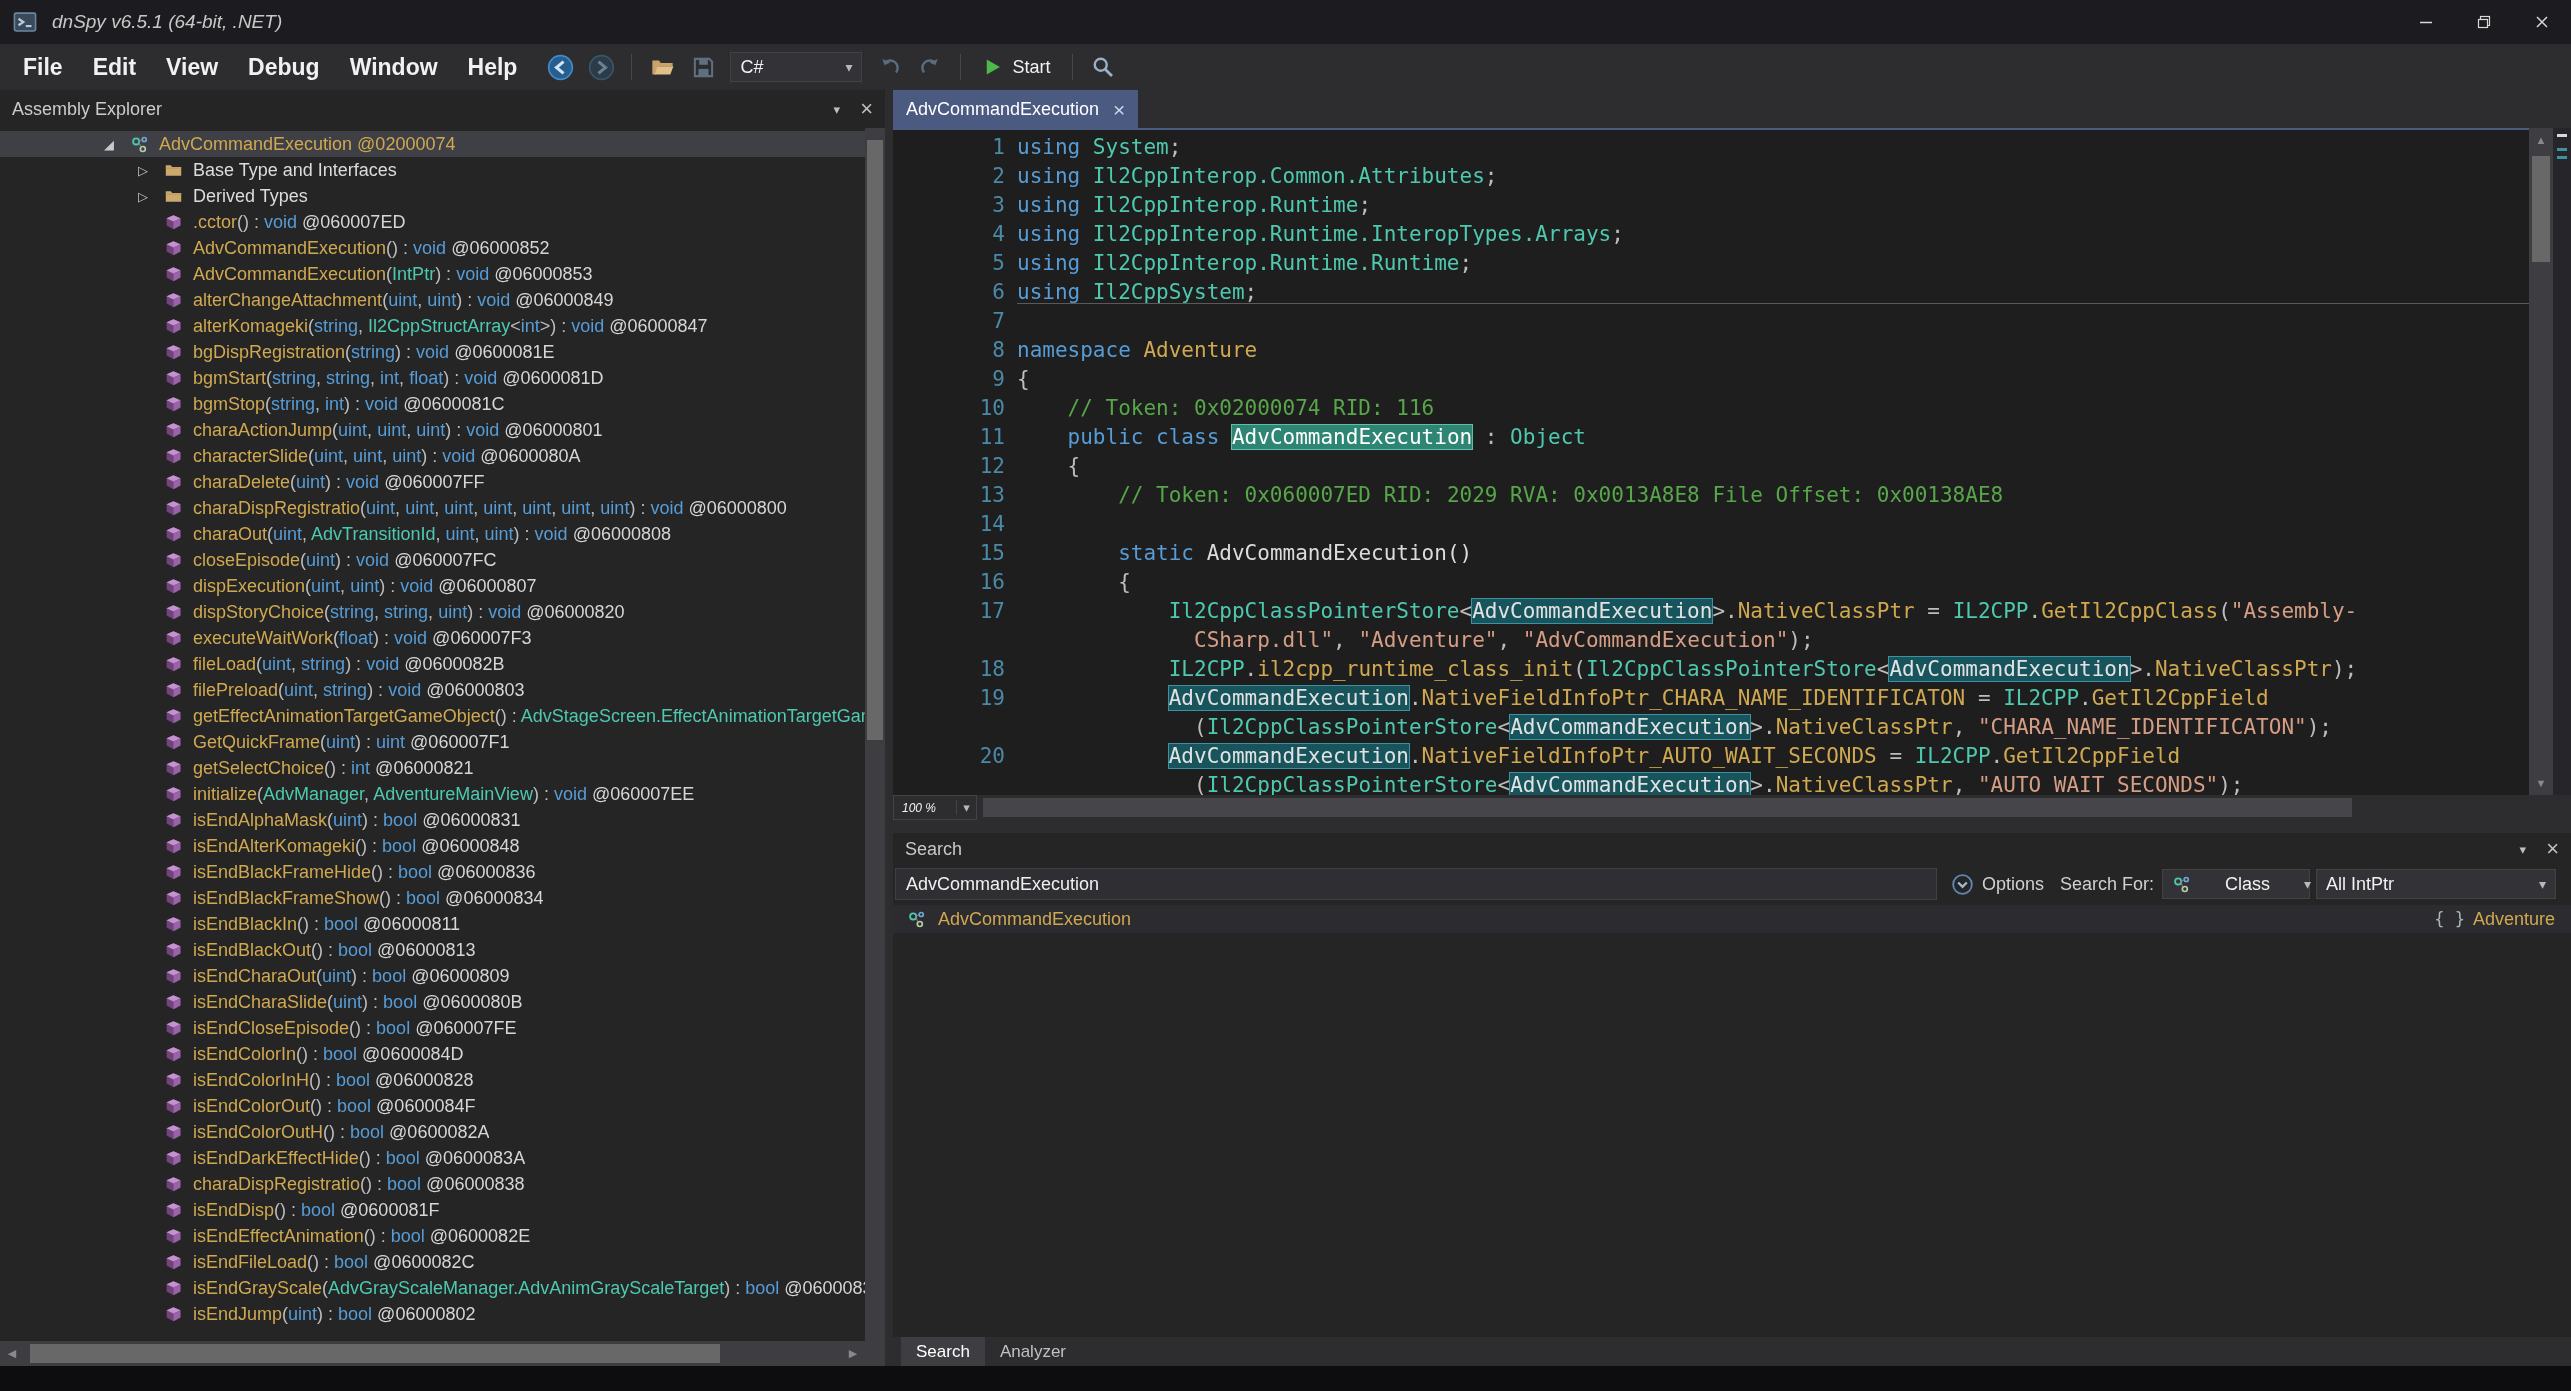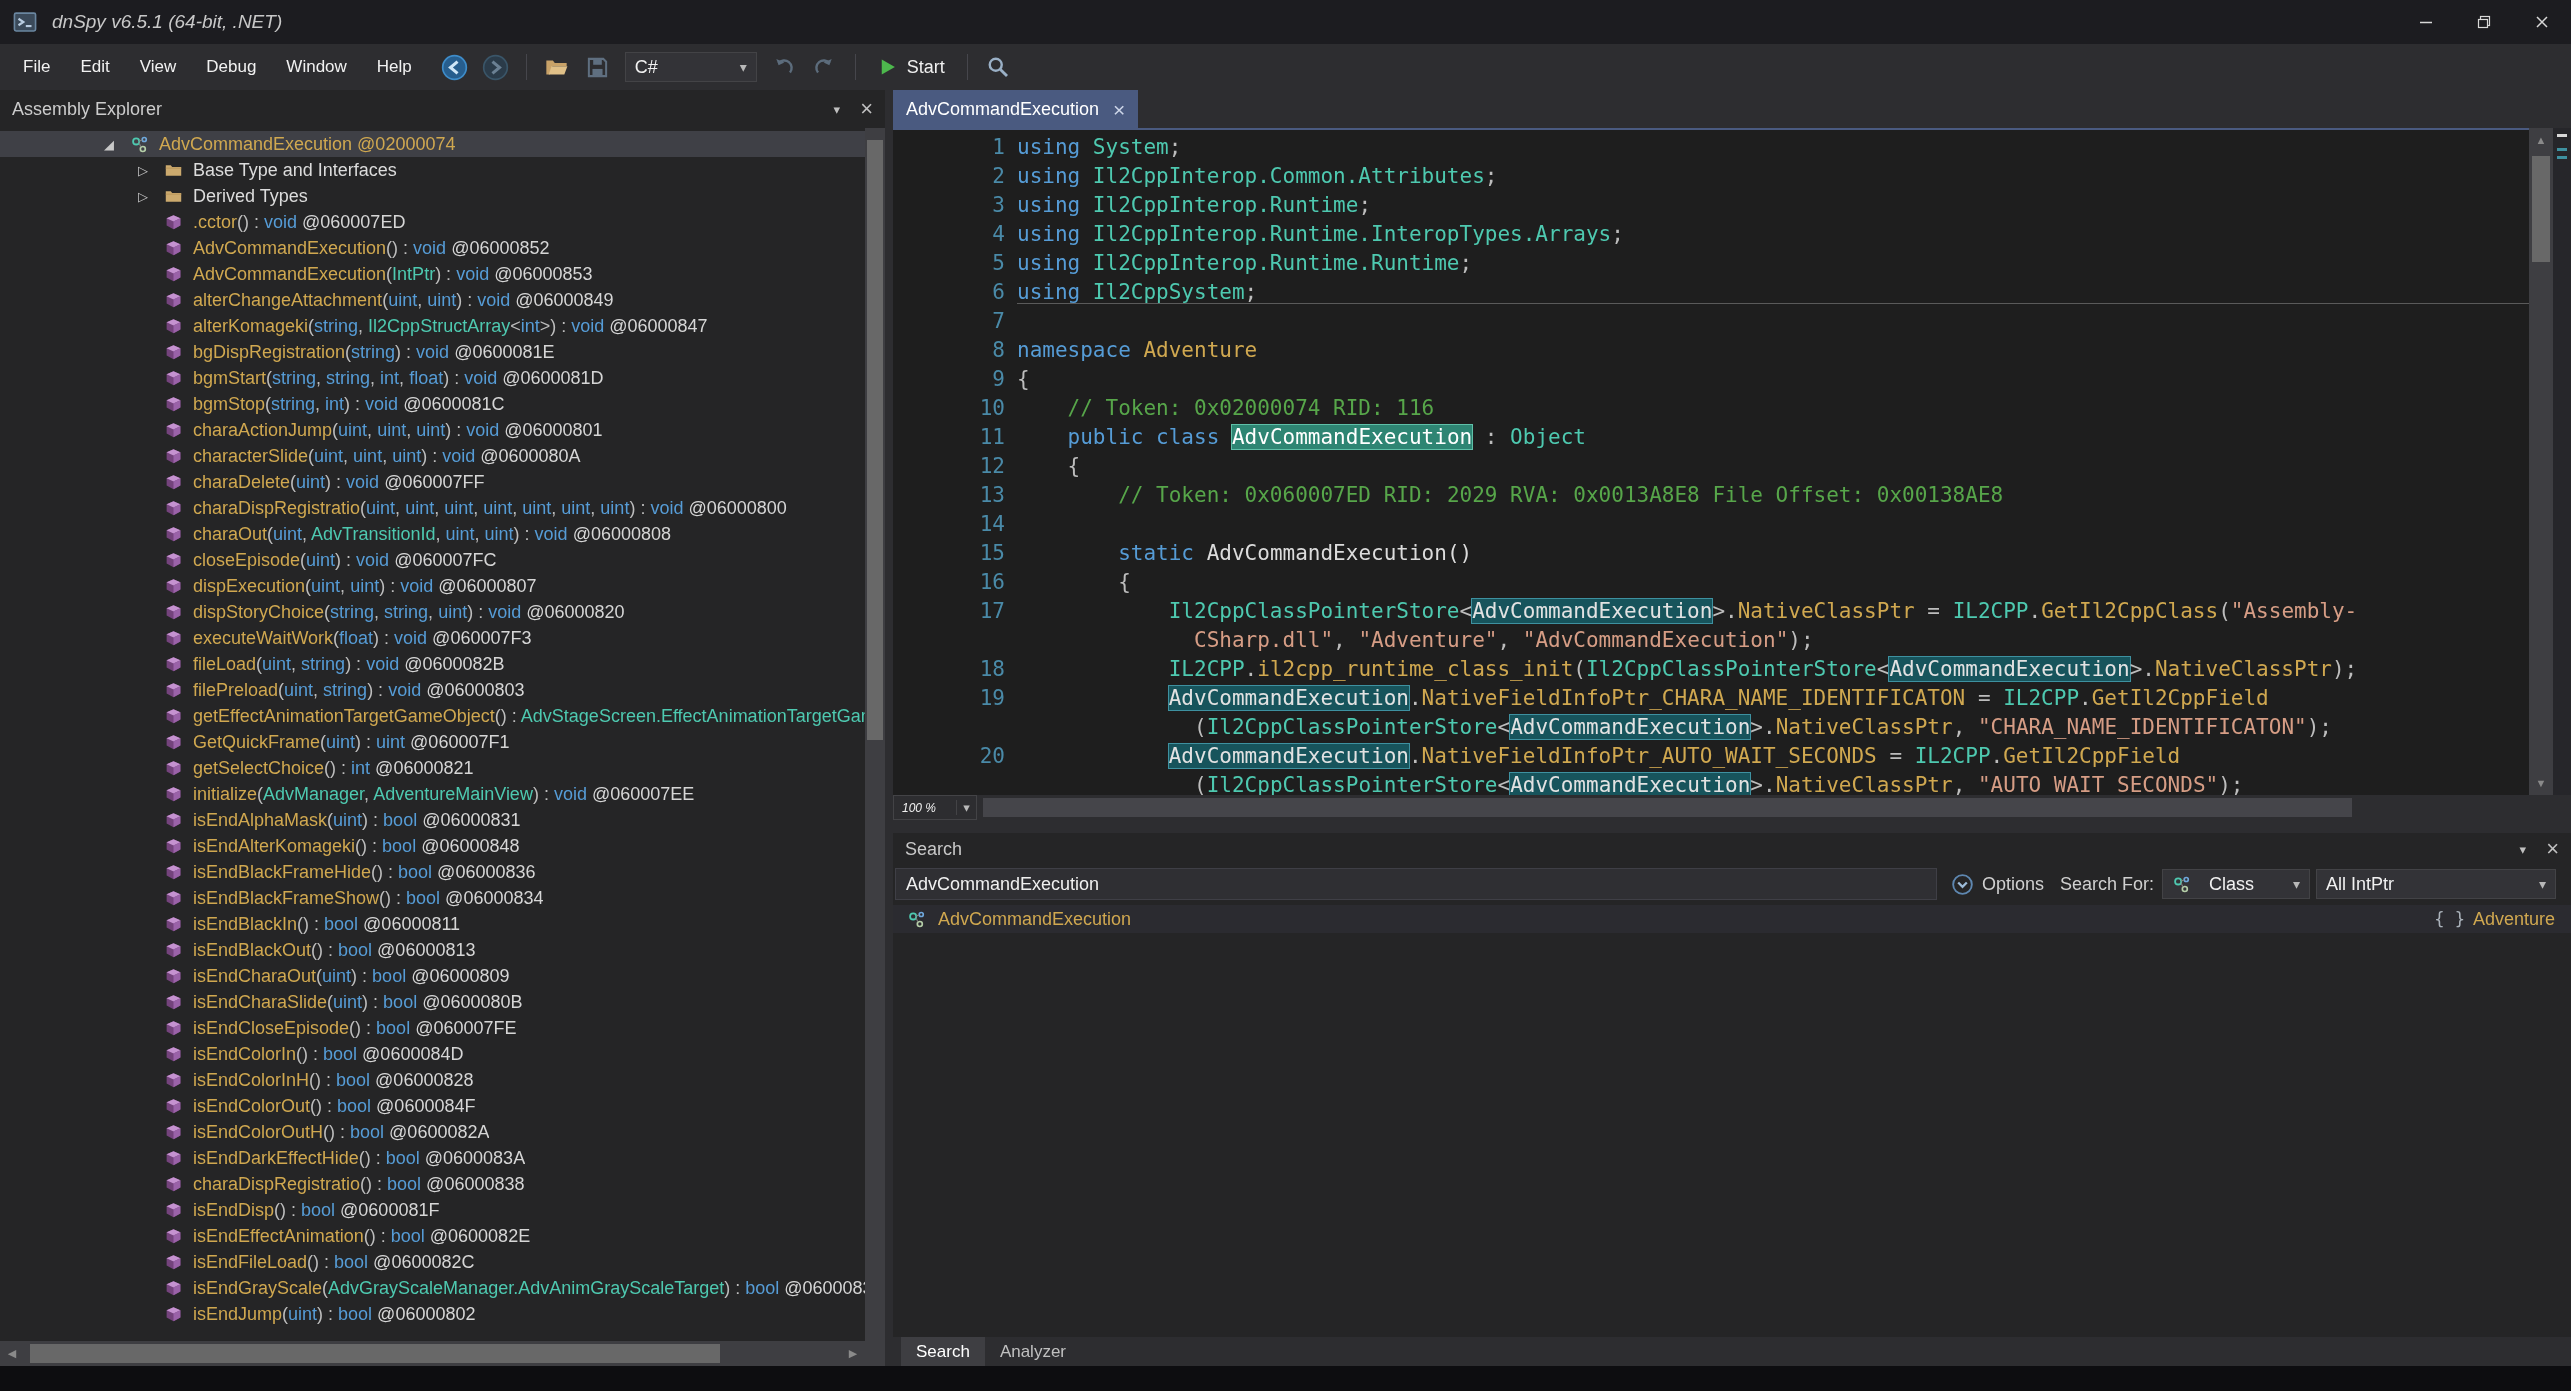--- a/index.html
+++ b/index.html
@@ -11,21 +11,21 @@
   .titlebar { position:absolute; left:0; top:0; right:0; height:44px; background:#1c1c20;
               display:flex; align-items:center;font-style:italic; }
   .appicon { width:26px; height:26px; margin-left:12px; flex:none; }
   .wtitle { color:#c8c8c8; font-size:19px; margin-left:14px; }
   .wctrls { margin-left:auto; display:flex; height:100%; }
   .wbtn { width:58px; height:100%; display:flex; align-items:center; justify-content:center; color:#d8d8d8; }
 
   
   .menubar { position:absolute; left:0; top:44px; right:0; height:46px; background:#2d2d30;
              display:flex; align-items:center; padding-left:8px; }
-  .menu-item { padding:0 15px; font-size:17px; color:#f1f1f1; height:100%; display:flex; align-items:center; }
+  .menu-item { padding:0 15px; font-size:23px; color:#f1f1f1; height:100%; display:flex; align-items:center;font-weight:bold; }
   .toolbar { display:flex; align-items:center; margin-left:14px; gap:13px; }
   .tbtn { width:28px; height:28px; display:flex; align-items:center; justify-content:center; }
   .tsep { width:1px; height:26px; background:#46464c; margin:0 3px; }
   .combo { display:flex; align-items:center; height:30px; background:#333337; border:1px solid #434346;
            color:#f1f1f1; font-size:18px; padding:0 9px; }
   .combo .caret { margin-left:auto; color:#b8b8b8; font-size:14px; padding-left:10px; }
   .lang-combo { width:132px; }
   .startbtn { display:flex; align-items:center; gap:9px; font-size:18px; color:#f1f1f1; padding:0 6px; }
 
   
@@ -86,21 +86,21 @@
 
   
   .searchpanel { position:absolute; left:893px; top:833px; right:0; height:533px; background:#252526; }
   .sp-head { height:32px; display:flex; align-items:center; padding:0 12px; color:#c8c8c8; font-size:18px; }
   .sp-head .hicons { margin-left:auto; display:flex; gap:20px; color:#c0c0c0; align-items:center; }
   .sp-controls { height:34px; margin-top:2px; display:flex; align-items:center; }
   .sp-input { width:1042px; height:32px; margin-left:2px; background:#2f2f33; border:1px solid #3f3f46;
               color:#f0f0f0; font-size:18px; padding:0 10px; font-family:"Liberation Sans",sans-serif; outline:none; }
   .sp-options { display:flex; align-items:center; gap:8px; margin-left:14px; color:#d0d0d0; font-size:18px; }
   .sp-label { margin-left:16px; color:#d0d0d0; font-size:18px; }
-  .kind-combo { margin-left:8px; width:148px; height:30px; gap:8px; }
+  .kind-combo { margin-left:8px; width:148px; height:30px; gap:24px; }
   .files-combo { margin-left:6px; width:240px; height:30px; }
   .sp-result { margin-top:4px; height:28px; background:#2b2b30; display:flex; align-items:center; padding:0 16px 0 14px;
                font-size:18px; }
   .sp-result .ticon { margin-right:7px; }
   .sp-result .rname { color:var(--gold,#d0a850); }
   .sp-result .rloc { margin-left:auto; display:flex; align-items:center; gap:8px; }
   .sp-result .braces { color:#aab2ba; font-family:"DejaVu Sans Mono",monospace; font-size:17px; }
   .sp-result .rns { color:var(--gold,#d0a850); }
   .sp-tabs { position:absolute; left:0; right:0; bottom:0; height:29px; background:#2d2d30; display:flex; padding-left:8px; }
   .btab { padding:0 15px; display:flex; align-items:center; font-size:17px; color:#c0c0c0; }

